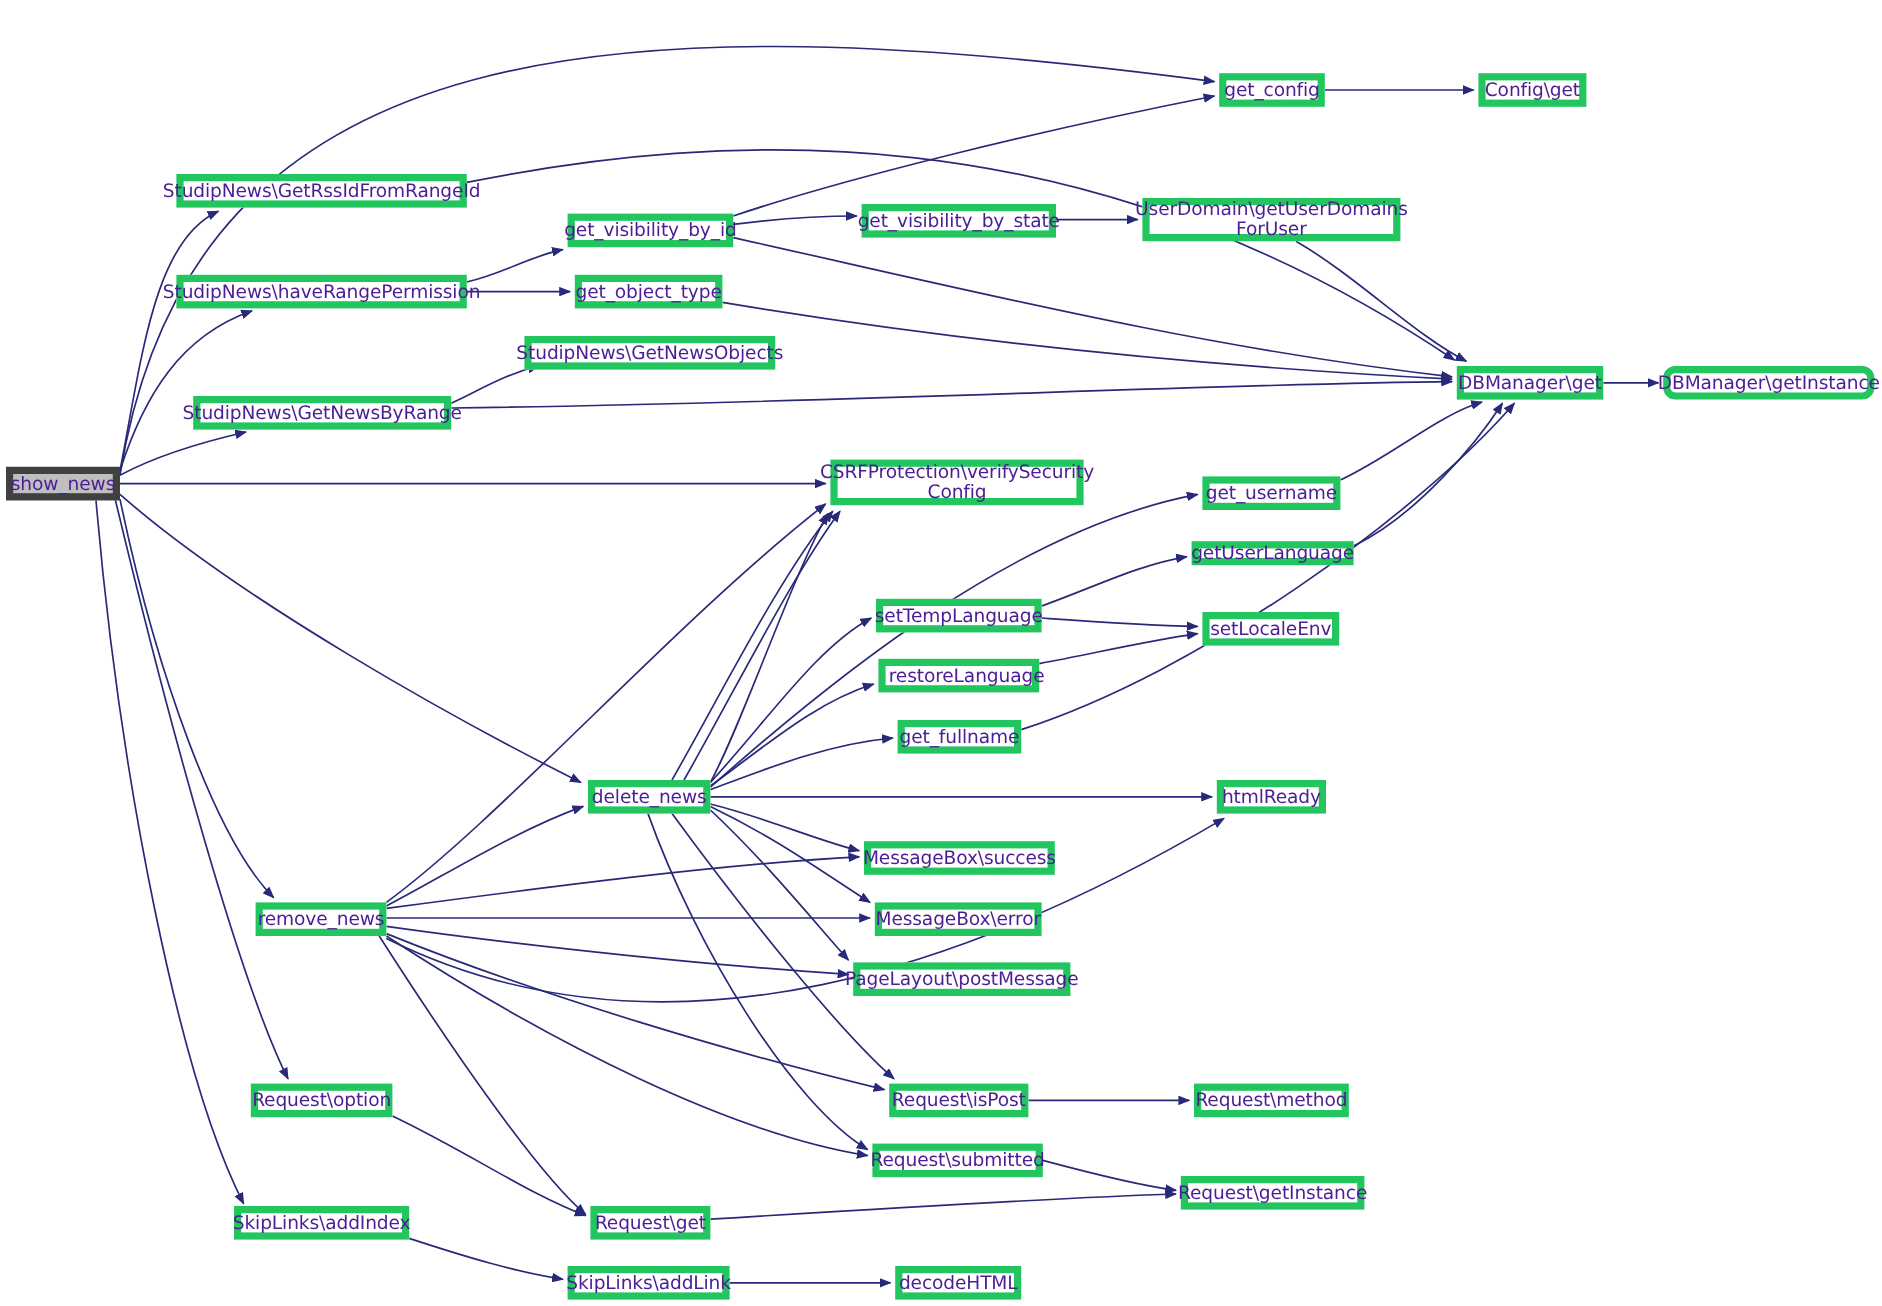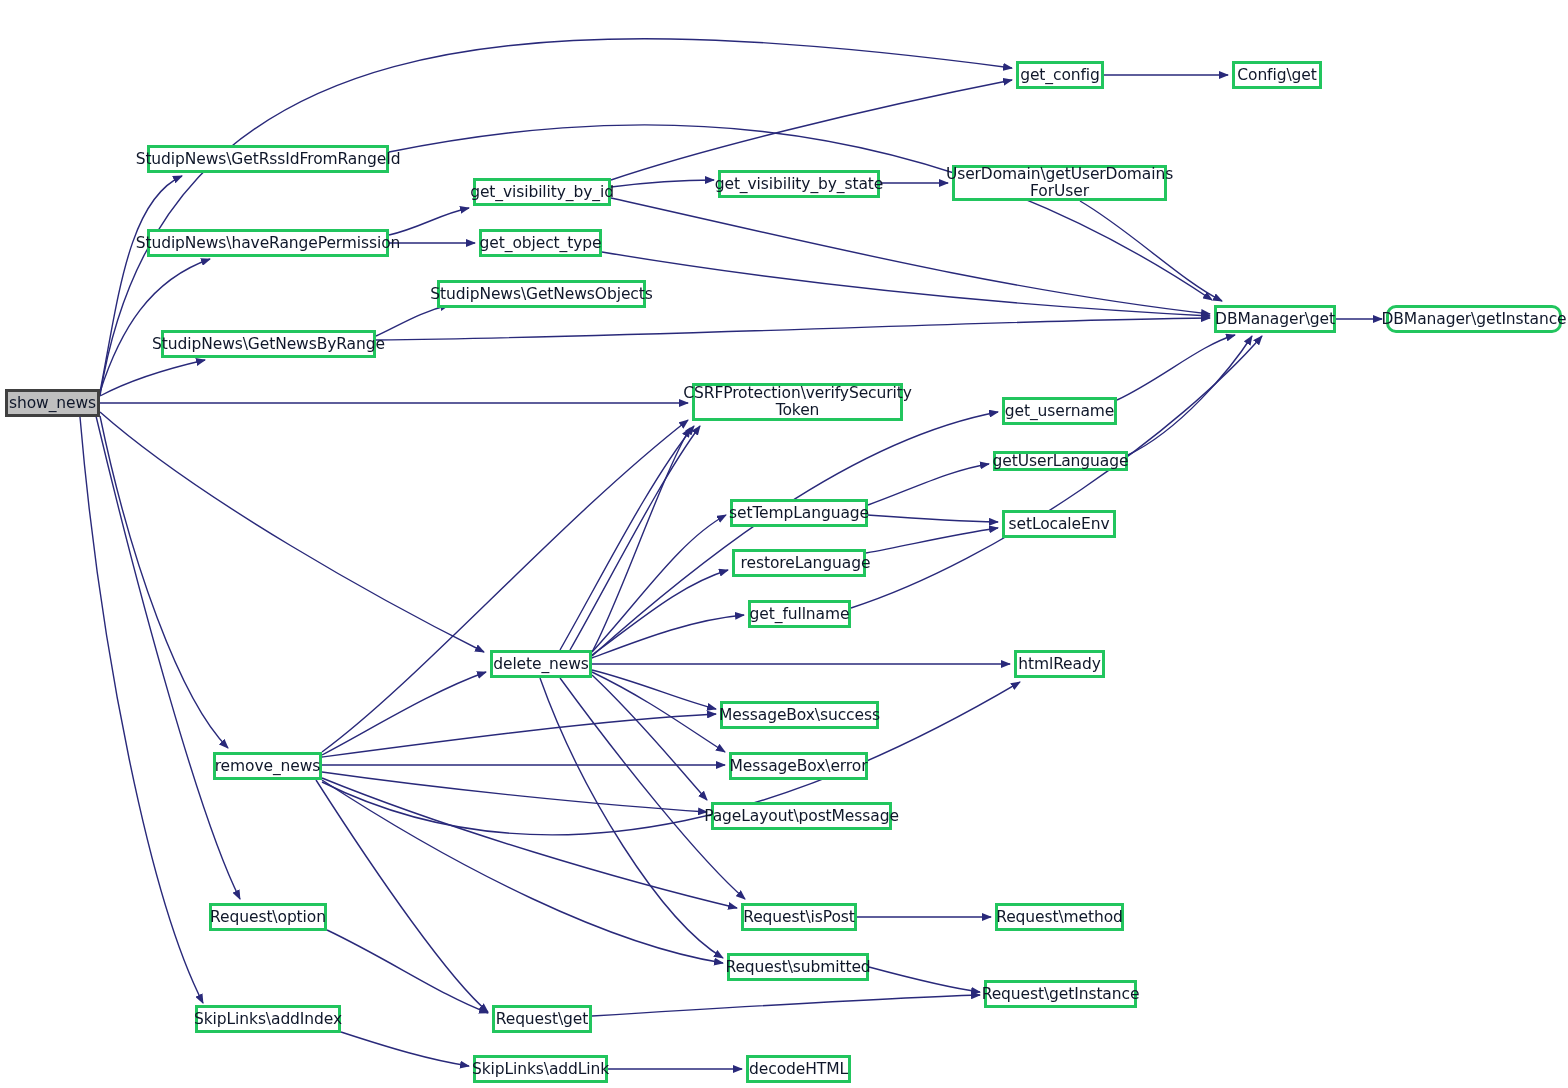--- a/index.html
+++ b/index.html
@@ -1,21 +1,21 @@
 <!DOCTYPE html>
 <html><head>
 <meta charset="utf-8">
 <style>
   html,body{margin:0;padding:0;background:#ffffff;}
   #stage{position:relative;width:1568px;height:1088px;background:#ffffff;
          font-family:"DejaVu Sans", sans-serif;overflow:hidden;}
   #edges{position:absolute;left:0;top:0;width:1568px;height:1088px;}
-  .node{position:absolute;box-sizing:border-box;border:3px solid #22c55e;
+  .node{position:absolute;box-sizing:border-box;border:6px solid #22c55e;
         background:#ffffff;display:flex;align-items:center;justify-content:center;
-        text-align:center;color:#0f172a;font-size:15.5px;line-height:17px;
+        text-align:center;color:#4c1d95;font-size:15.5px;line-height:17px;
         white-space:pre-line;letter-spacing:-0.1px;}
   .node.hl{background:#bfbfbf;border-color:#404040;}
   .node.two{line-height:17px;}
 </style>
 </head>
 <body>
 
 <div id="stage">
   <svg id="edges" viewBox="0 0 1568 1088" xmlns="http://www.w3.org/2000/svg">
     <defs>
@@ -91,21 +91,21 @@
       <div class="node" style="left: 473px; top: 178px; width: 138px; height: 28px;">get_visibility_by_id</div>
       <div class="node" style="left: 479px; top: 229px; width: 123px; height: 28px;">get_object_type</div>
       <div class="node" style="left: 718px; top: 170px; width: 162px; height: 28px;">get_visibility_by_state</div>
       <div class="node two" style="left: 952px; top: 165px; width: 215px; height: 36px;">UserDomain\getUserDomains
 ForUser</div>
       <div class="node" style="left: 1016px; top: 61px; width: 88px; height: 28px;">get_config</div>
       <div class="node" style="left: 1232px; top: 61px; width: 90px; height: 28px;">Config\get</div>
       <div class="node" style="left: 1214px; top: 305px; width: 122px; height: 28px;">DBManager\get</div>
       <div class="node" style="left: 1386px; top: 305px; width: 176px; height: 28px; border-radius: 10px;">DBManager\getInstance</div>
       <div class="node two" style="left: 692px; top: 383px; width: 211px; height: 38px;">CSRFProtection\verifySecurity
-Token</div>
+Config</div>
       <div class="node" style="left: 1002px; top: 397px; width: 115px; height: 28px;">get_username</div>
       <div class="node" style="left: 993px; top: 451px; width: 135px; height: 20px; text-align: right;">getUserLanguage</div>
       <div class="node" style="left: 730px; top: 499px; width: 138px; height: 28px;">setTempLanguage</div>
       <div class="node" style="left: 1002px; top: 510px; width: 114px; height: 28px;">setLocaleEnv</div>
       <div class="node" style="left: 732px; top: 549px; width: 134px; height: 28px; padding-left: 13px;">restoreLanguage</div>
       <div class="node" style="left: 748px; top: 600px; width: 103px; height: 28px;">get_fullname</div>
       <div class="node" style="left: 1014px; top: 650px; width: 91px; height: 28px;">htmlReady</div>
       <div class="node" style="left: 490px; top: 650px; width: 102px; height: 28px;">delete_news</div>
       <div class="node" style="left: 720px; top: 701px; width: 159px; height: 28px;">MessageBox\success</div>
       <div class="node" style="left: 729px; top: 752px; width: 139px; height: 28px;">MessageBox\error</div>

